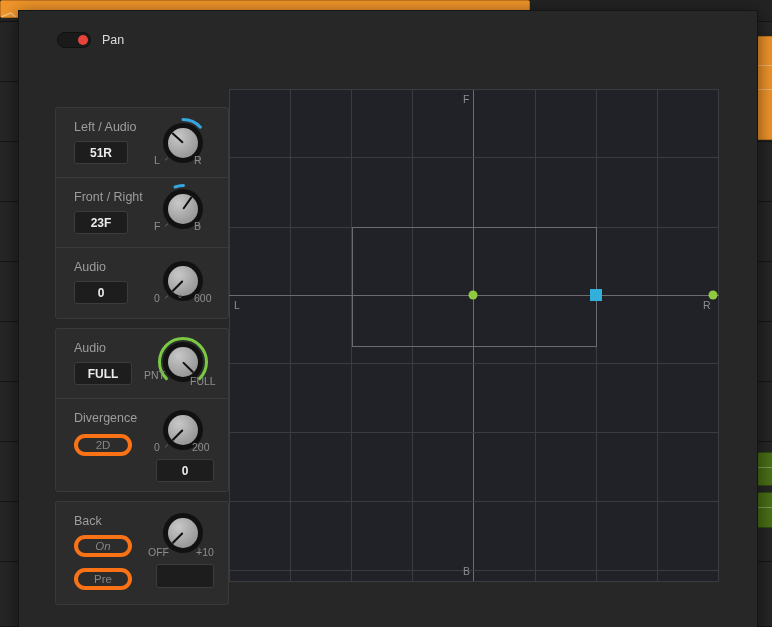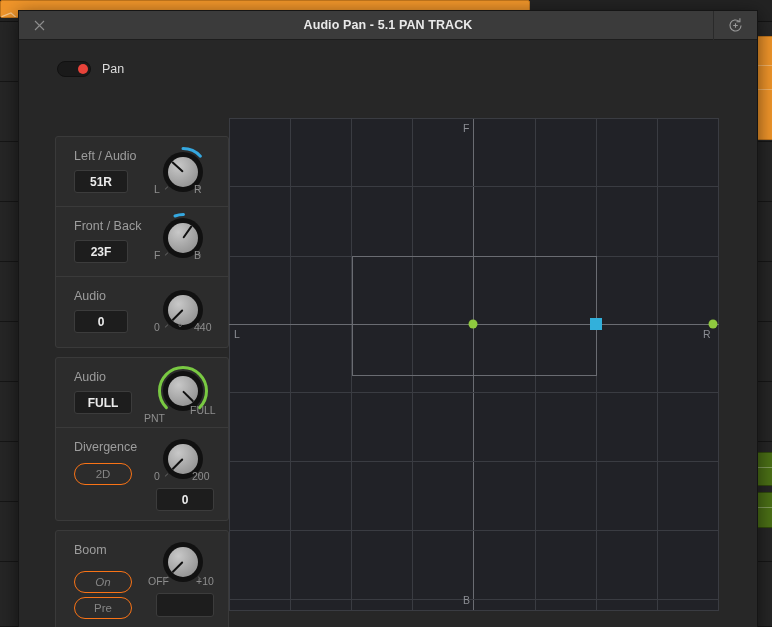--- a/index.html
+++ b/index.html
@@ -114,21 +114,21 @@
     min-width: 54px; height: 23px; padding: 0 10px;
     background: #1d1d1d; border: 1px solid #3c3c3c; border-radius: 3px;
     color: #ececec; font-size: 12px; font-weight: bold;
     display: flex; align-items: center; justify-content: center;
     cursor: text;
   }
   .valbox.wide { min-width: 58px; }
   .pill {
     position: absolute; left: 18px;
     width: 58px; height: 22px;
-    border: 1px solid #f97316; border-radius: 11px;
+    border: 4px solid #f97316; border-radius: 11px;
     color: #858585; font-size: 11.5px;
     display: flex; align-items: center; justify-content: center;
     cursor: pointer; background: transparent;
   }
 
   
   .knob-wrap { position: absolute; width: 54px; height: 54px; }
   .knob-arc  { position: absolute; inset: 0; }
   .knob-body {
     position: absolute; left: 7px; top: 7px; width: 40px; height: 40px;
@@ -229,35 +229,20 @@
 
   <div class="clip brown" style="left:318px;top:596px;width:280px;height:20px;">
     <div class="clip-title">Bucket Hit D_R</div>
   </div>
 
   <div class="playhead" style="left:212px;top:588px;height:39px;"></div>
 </div>
 
 <div id="dialog">
 
-  <div class="titlebar">
-    <div class="tb-close">
-      <svg width="11" height="11" viewBox="0 0 11 11">
-        <path d="M1 1 L10 10 M10 1 L1 10" stroke="#8e8e8e" stroke-width="1.1" fill="none"></path>
-      </svg>
-    </div>
-    <div class="title-text">Audio Pan - 5.1 PAN TRACK</div>
-    <div class="tb-reset">
-      <svg width="17" height="17" viewBox="0 0 20 20">
-        <path d="M16.5 10 a6.5 6.5 0 1 1 -2.1 -4.8" fill="none" stroke="#9a9a9a" stroke-width="1.3"></path>
-        <path d="M15.2 1.6 L15.2 5.6 L11.2 5.6" fill="none" stroke="#9a9a9a" stroke-width="1.3"></path>
-        <path d="M10 7.3 L10 12.7 M7.3 10 L12.7 10" stroke="#9a9a9a" stroke-width="1.3"></path>
-      </svg>
-    </div>
-  </div>
 
   <div class="body">
 
     <div class="pan-row">
       <div class="toggle">
         <div class="knobdot"></div>
       </div>
       <div class="pan-label">Pan</div>
     </div>
 
@@ -278,21 +263,21 @@
               <div class="knob-face">
                 <div class="knob-ptr" style="transform:translate(-50%,0) rotate(132deg);"></div>
               </div>
             </div>
           </div>
           <div class="klab" style="left:98px;top:46px;">L</div>
           <div class="klab" style="left:138px;top:46px;">R</div>
         </div>
 
         <div class="cell">
-          <div class="cell-title">Front / Back</div>
+          <div class="cell-title">Front / Right</div>
           <div class="valbox">23F</div>
           <div class="knob-wrap" style="left:100px;top:4px;">
             <svg class="knob-arc" viewBox="0 0 54 54">
               <path d="M19.0 5.0 A23.5 23.5 0 0 1 27.5 3.5" fill="none" stroke="#35a8e0" stroke-width="3" stroke-linecap="round"></path>
             </svg>
             <div class="knob-tick" style="left:10px;top:41px;transform:rotate(45deg);"></div>
             <div class="knob-tick" style="left:43px;top:41px;transform:rotate(-45deg);"></div>
             <div class="knob-body">
               <div class="knob-face">
                 <div class="knob-ptr" style="transform:translate(-50%,0) rotate(215deg);"></div>
@@ -310,40 +295,40 @@
             <div class="knob-tick" style="left:10px;top:41px;transform:rotate(45deg);"></div>
             <div class="knob-tick" style="left:43px;top:41px;transform:rotate(-45deg);"></div>
             <div class="knob-body">
               <div class="knob-face">
                 <div class="knob-ptr" style="transform:translate(-50%,0) rotate(45deg);"></div>
               </div>
             </div>
           </div>
           <div class="klab" style="left:98px;top:44px;">0</div>
           <div class="klab" style="left:122px;top:44px;">°</div>
-          <div class="klab" style="left:138px;top:44px;">440</div>
+          <div class="klab" style="left:138px;top:44px;">600</div>
         </div>
       </div>
 
       <div class="group">
 
         <div class="cell">
           <div class="cell-title">Audio</div>
           <div class="valbox wide">FULL</div>
           <div class="knob-wrap" style="left:100px;top:6px;">
             <svg class="knob-arc" viewBox="0 0 54 54">
               <path d="M10.4 43.6 A23.5 23.5 0 1 1 43.6 43.6" fill="none" stroke="#79c942" stroke-width="3" stroke-linecap="round"></path>
             </svg>
             <div class="knob-body">
               <div class="knob-face">
                 <div class="knob-ptr" style="transform:translate(-50%,0) rotate(-45deg);"></div>
               </div>
             </div>
           </div>
-          <div class="klab" style="left:88px;top:54px;">PNT</div>
+          <div class="klab" style="left:88px;top:40px;">PNT</div>
           <div class="klab" style="left:134px;top:46px;">FULL</div>
         </div>
 
         <div class="cell tall">
           <div class="cell-title">Divergence</div>
           <div class="pill" style="top:35px;">2D</div>
           <div class="knob-wrap" style="left:100px;top:4px;">
             <div class="knob-tick" style="left:10px;top:41px;transform:rotate(45deg);"></div>
             <div class="knob-tick" style="left:43px;top:41px;transform:rotate(-45deg);"></div>
             <div class="knob-body">
@@ -353,22 +338,22 @@
             </div>
           </div>
           <div class="klab" style="left:98px;top:42px;">0</div>
           <div class="klab" style="left:136px;top:42px;">200</div>
           <div class="valbox" style="left:100px;top:60px;min-width:58px;">0</div>
         </div>
       </div>
 
       <div class="group">
         <div class="cell boom">
-          <div class="cell-title">Boom</div>
-          <div class="pill" style="top:40px;font-style:italic;">On</div>
+          <div class="cell-title">Back</div>
+          <div class="pill" style="top:33px;font-style:italic;">On</div>
           <div class="pill" style="top:66px;">Pre</div>
           <div class="knob-wrap" style="left:100px;top:4px;">
             <div class="knob-tick" style="left:10px;top:41px;transform:rotate(45deg);"></div>
             <div class="knob-tick" style="left:43px;top:41px;transform:rotate(-45deg);"></div>
             <div class="knob-body">
               <div class="knob-face">
                 <div class="knob-ptr" style="transform:translate(-50%,0) rotate(45deg);"></div>
               </div>
             </div>
           </div>

